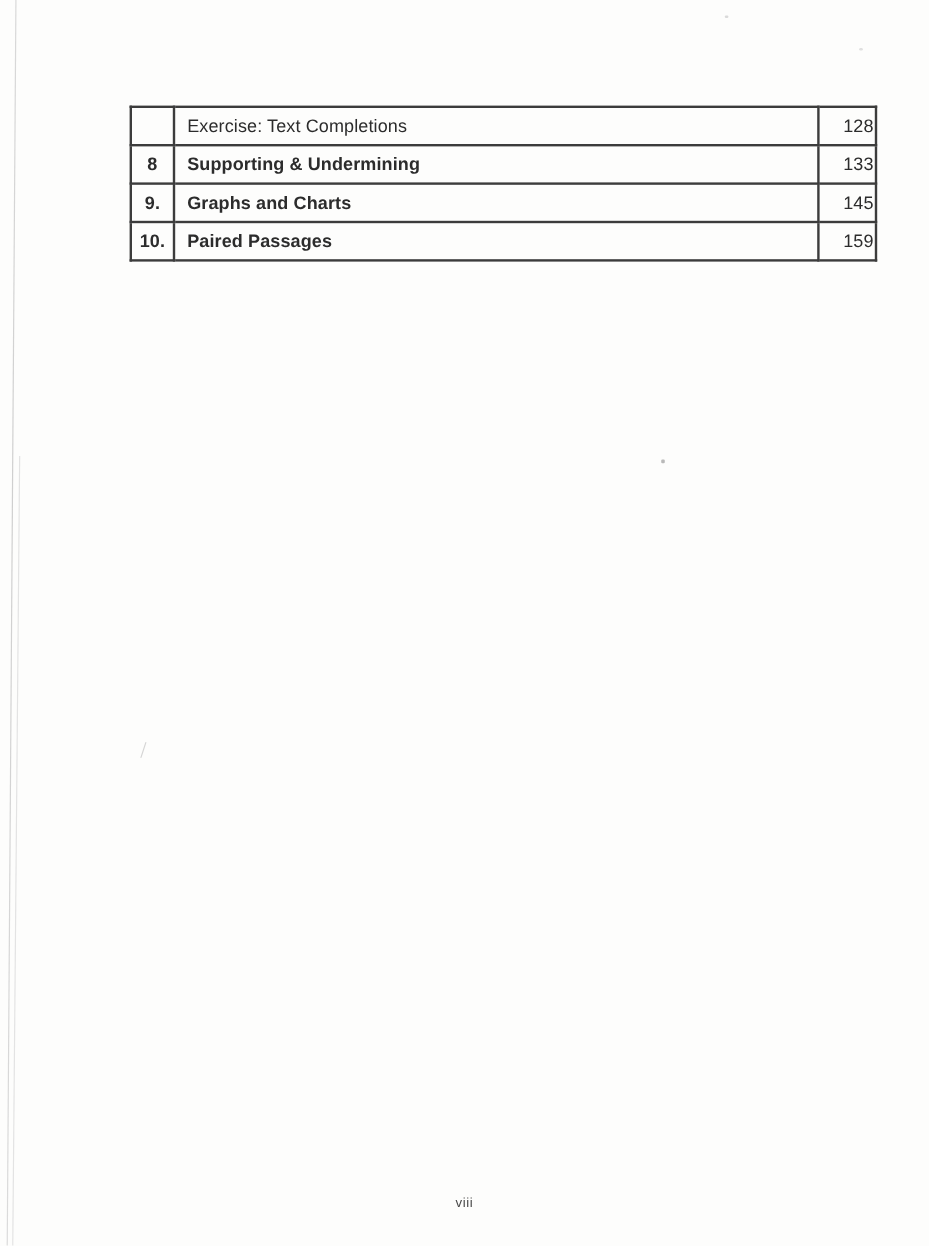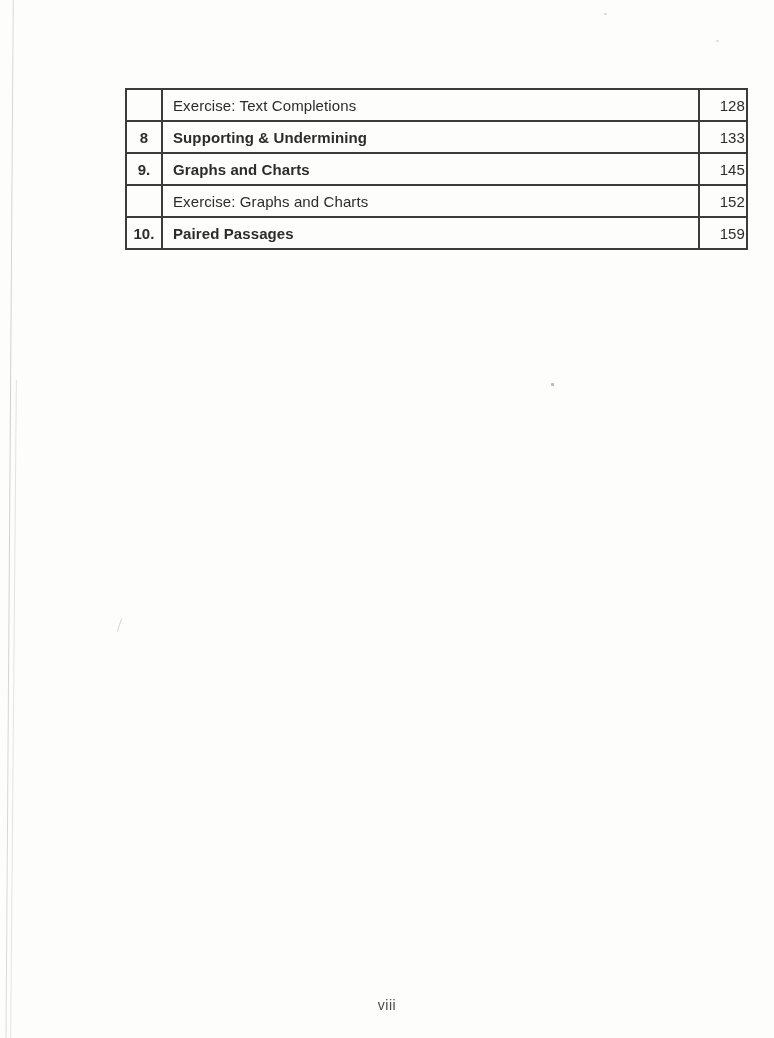--- a/index.html
+++ b/index.html
@@ -48,21 +48,20 @@
     background: #d5d5d5; transform: rotate(18deg);
   }
   .speck-c { left: 604px; top: 13px; width: 3px; height: 2px; background: #dadada; }
   .speck-d { left: 716px; top: 40px; width: 3px; height: 2px; background: #e0e0e0; }
 
   
   .toc-wrap {
     position: absolute;
     left: 108px;
     top: 88px;
-    margin-left: 17px;
   }
   table.toc {
     border-collapse: collapse;
     table-layout: fixed;
     width: 623px;
   }
   table.toc td {
     border: 2px solid #3c3c3c;
     height: 28px;
     font-size: 15px;
@@ -88,21 +87,21 @@
     text-align: right;
   }
 
   
   .folio {
     position: absolute;
     left: 0;
     width: 774px;
     top: 997px;
     text-align: center;
-    font-size: 14px;
+    font-size: 11px;
     color: #4a4a4a;
     letter-spacing: 0.5px;
   }
 </style>
 </head>
 <body>
 
 <div class="scan-edge"></div>
 <div class="scan-edge2"></div>
 <div class="speck speck-a"></div>
@@ -121,25 +120,20 @@
         <tr class="row-chapter">
           <td class="cell-num">8</td>
           <td class="cell-title">Supporting &amp; Undermining</td>
           <td class="cell-page">133</td>
         </tr>
         <tr class="row-chapter">
           <td class="cell-num">9.</td>
           <td class="cell-title">Graphs and Charts</td>
           <td class="cell-page">145</td>
         </tr>
-        <tr class="row-exercise">
-          <td class="cell-num"></td>
-          <td class="cell-title">Exercise: Graphs and Charts</td>
-          <td class="cell-page">152</td>
-        </tr>
         <tr class="row-chapter">
           <td class="cell-num">10.</td>
           <td class="cell-title">Paired Passages</td>
           <td class="cell-page">159</td>
         </tr>
       </tbody>
   </table>
 </div>
 
 <div class="folio">viii</div>

